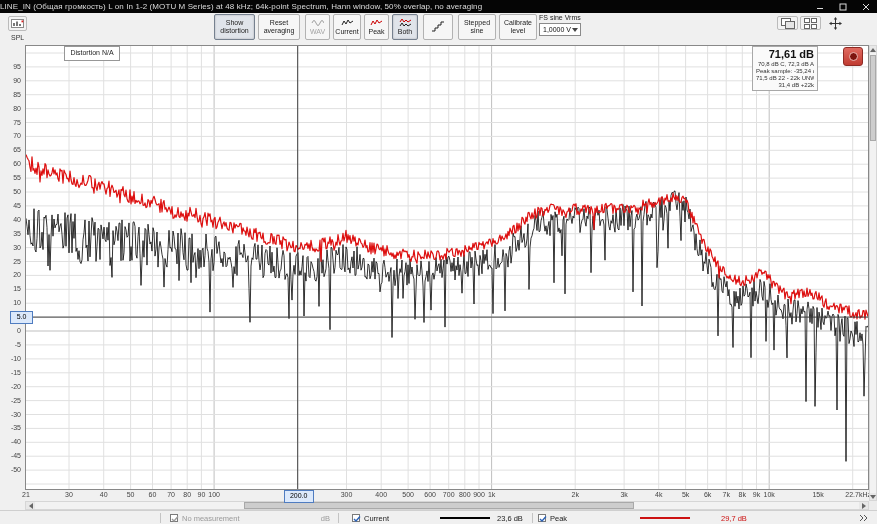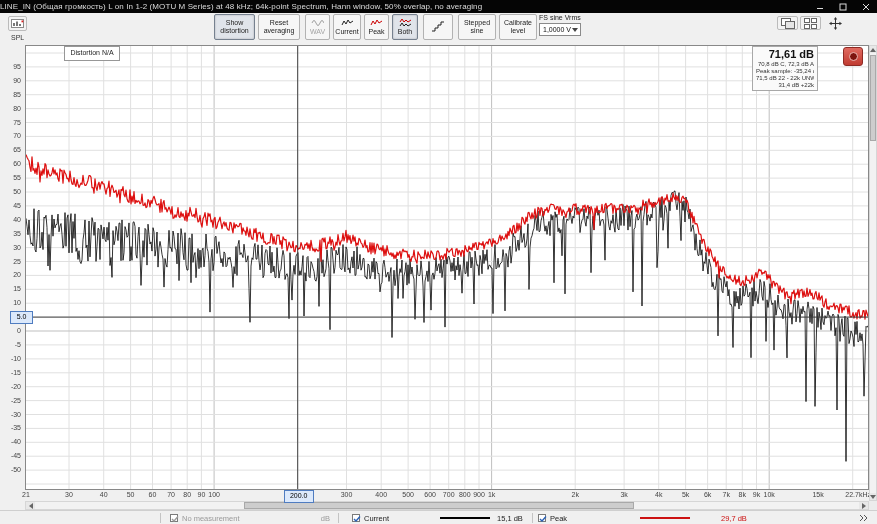--- a/index.html
+++ b/index.html
@@ -361,21 +361,21 @@
     <div class="sb-text" style="left:300px;width:30px;text-align:right;color:#9a9a9a;">dB</div>
 
     <div class="sep" style="left:338px;"></div>
     <div class="cbx" style="left:352px;">
       <svg width="8" height="8">
           <polyline points="1,4 3,6 7,1.5" fill="none" stroke="#2b62b8" stroke-width="1.4"></polyline>
         </svg>
     </div>
     <div class="sb-text" style="left:364px;">Current</div>
     <div class="swatch" style="left:440px;background:#000;"></div>
-    <div class="sb-text" style="left:497px;">15,1 dB</div>
+    <div class="sb-text" style="left:497px;">23,6 dB</div>
 
     <div class="sep" style="left:532px;"></div>
     <div class="cbx" style="left:538px;">
       <svg width="8" height="8">
           <polyline points="1,4 3,6 7,1.5" fill="none" stroke="#2b62b8" stroke-width="1.4"></polyline>
         </svg>
     </div>
     <div class="sb-text" style="left:550px;">Peak</div>
     <div class="swatch" style="left:640px;background:#cc1111;"></div>
     <div class="sb-text" style="left:697px;color:#cc1111;padding-left:24px;">29,7 dB</div>

